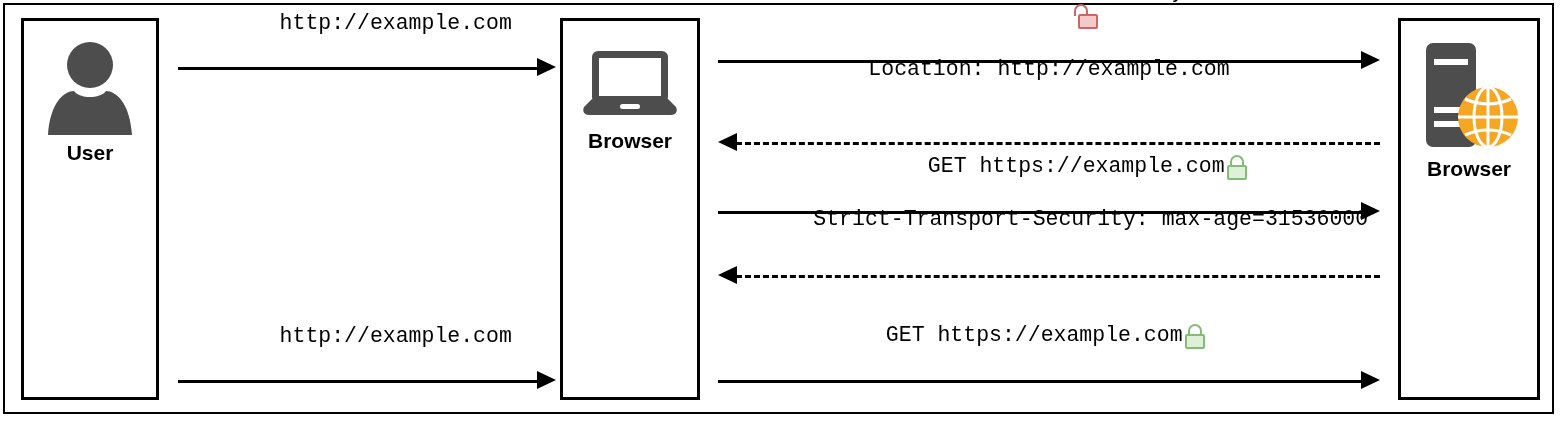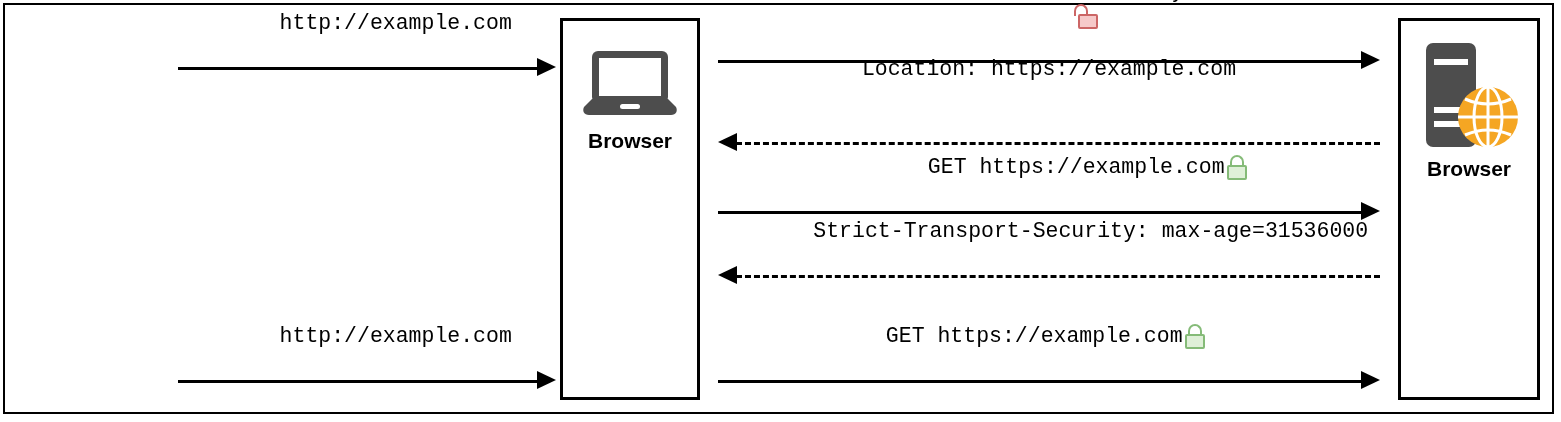--- a/index.html
+++ b/index.html
@@ -91,21 +91,21 @@
     text-align: center;
     font-family: "Liberation Mono", monospace;
     font-size: 21.5px;
     line-height: 25px;
     color: #000000;
     white-space: pre;
     letter-spacing: 0px;
   }
   .msg-label .lbl-inner {
     display: inline-flex;
-    align-items: flex-end;
+    align-items: flex-start;
     justify-content: center;
     gap: 0px;
   }
   .msg-label .lbl-text { display: inline-block; }
   .lock {
     display: inline-block;
     width: 22px;
     height: 26px;
     position: relative;
     margin-left: 1px;
@@ -142,20 +142,29 @@
 
   .two-line { line-height: 26px; }
 </style>
 </head>
 <body>
 
 <div id="canvas">
 
   <div id="outer-frame"></div>
 
+  <div class="actor-box" id="actor-user">
+    <div class="actor-icon">
+      <svg width="100" height="100" viewBox="0 0 100 100" aria-hidden="true">
+        <circle cx="50" cy="30" r="23" fill="#4d4d4d"></circle>
+        <path d="M8 100 C10 68 24 56 34 56 C40 64 60 64 66 56 C76 56 90 68 92 100 Z" fill="#4d4d4d"></path>
+      </svg>
+    </div>
+    <div class="actor-label">User</div>
+  </div>
 
   <div class="actor-box" id="actor-browser">
     <div class="actor-icon" style="margin-top:26px">
       <svg width="104" height="76" viewBox="0 0 104 76" aria-hidden="true">
         <rect x="14" y="4" width="76" height="52" rx="6" fill="#4d4d4d"></rect>
         <rect x="21" y="11" width="62" height="38" fill="#ffffff"></rect>
         <path d="M6 60 L14 52 L90 52 L98 60 C100 64 98 68 93 68 L11 68 C6 68 4 64 6 60 Z" fill="#4d4d4d"></path>
         <rect x="42" y="57" width="20" height="5" rx="2.5" fill="#ffffff"></rect>
       </svg>
     </div>
@@ -204,41 +213,41 @@
         </span>
       </span>
     </div>
   </div>
 
   <div class="msg" style="left:718px; top:142px; width:662px;">
     <div class="msg-line dashed" style="left:18px; width:644px;"></div>
     <div class="msg-head left" style="left:0px;"></div>
     <div class="msg-label two-line" style="width:662px; bottom:8px;">
       <span style="display:block;">301 Moved Permanently</span>
-      <span style="display:block;">Location: https://example.com</span>
+      <span style="display:block;">Location: http://example.com</span>
     </div>
   </div>
 
   <div class="msg" style="left:718px; top:211px; width:662px;">
     <div class="msg-line" style="width:644px;"></div>
     <div class="msg-head right" style="left:643px;"></div>
     <div class="msg-label" style="width:662px;">
       <span class="lbl-inner">
         <span class="lbl-text">GET https://example.com</span>
         <span class="lock closed green">
           <span class="shackle"></span><span class="body"></span>
         </span>
       </span>
     </div>
   </div>
 
   <div class="msg" style="left:718px; top:275px; width:662px;">
     <div class="msg-line dashed" style="left:18px; width:644px;"></div>
     <div class="msg-head left" style="left:0px;"></div>
-    <div class="msg-label" style="width:668px; bottom:6px;">
+    <div class="msg-label" style="width:668px; bottom:18px;">
       <span class="lbl-inner">
         <span class="lbl-text">Strict-Transport-Security: max-age=31536000</span>
       </span>
     </div>
   </div>
 
   <div class="msg" style="left:178px; top:380px; width:378px;">
     <div class="msg-line" style="width:360px;"></div>
     <div class="msg-head right" style="left:359px;"></div>
     <div class="msg-label" style="width:358px;">

